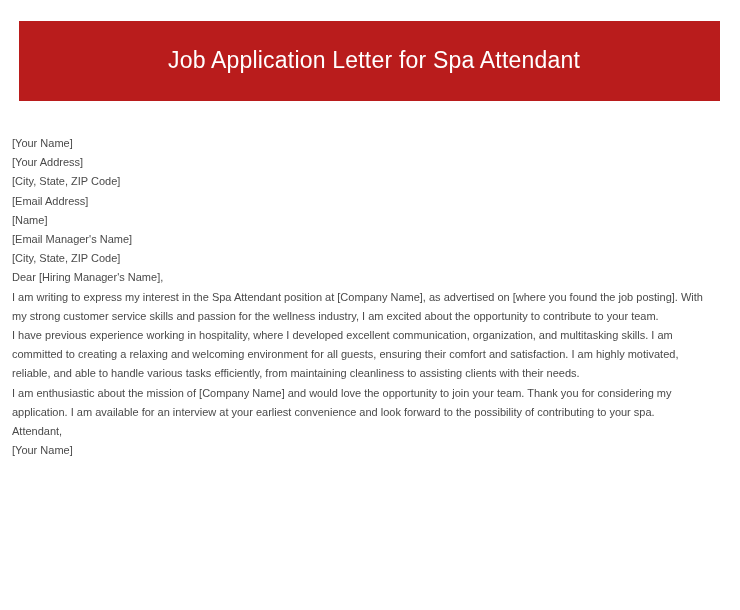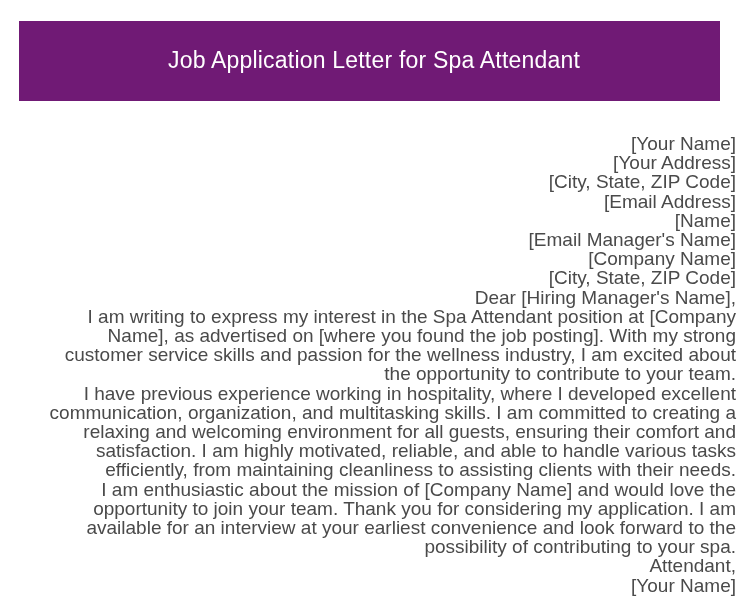--- a/index.html
+++ b/index.html
@@ -18,45 +18,45 @@
     width: 740px;
     height: 610px;
     box-sizing: border-box;
   }
   .header-banner {
     position: absolute;
     left: 19px;
     top: 21px;
     width: 701px;
     height: 80px;
-    background: #701a75;
+    background: #b91c1c;
     display: flex;
     align-items: center;
     justify-content: center;
     box-sizing: border-box;
     padding-left: 9px;
   }
   .header-title {
     color: #ffffff;
     font-size: 23px;
     font-weight: normal;
     letter-spacing: 0.2px;
     line-height: 1.2;
     text-align: center;
     margin: 0;
   }
   .letter-body {
     position: absolute;
-    left: 36px;
+    left: 12px;
     top: 134px;
     width: 700px;
     color: #4a4a4a;
-    font-size: 19px;
+    font-size: 11px;
     line-height: 19.2px;
-    text-align: right;
+    text-align: left;
   }
   .letter-line {
     white-space: pre-wrap;
     word-wrap: break-word;
   }
   .letter-para {
     white-space: normal;
     word-wrap: break-word;
   }
 </style>
@@ -71,21 +71,20 @@
 
   <div class="letter-body">
 
     <div class="letter-line">[Your Name]</div>
     <div class="letter-line">[Your Address]</div>
     <div class="letter-line">[City, State, ZIP Code]</div>
     <div class="letter-line">[Email Address]</div>
     <div class="letter-line">[Name]</div>
 
     <div class="letter-line">[Email Manager's Name]</div>
-    <div class="letter-line">[Company Name]</div>
     <div class="letter-line">[City, State, ZIP Code]</div>
 
     <div class="letter-line">Dear [Hiring Manager's Name],</div>
 
     <div class="letter-para">I am writing to express my interest in the Spa Attendant position at [Company Name], as advertised on [where you found the job posting]. With my strong customer service skills and passion for the wellness industry, I am excited about the opportunity to contribute to your team.</div>
     <div class="letter-para">I have previous experience working in hospitality, where I developed excellent communication, organization, and multitasking skills. I am committed to creating a relaxing and welcoming environment for all guests, ensuring their comfort and satisfaction. I am highly motivated, reliable, and able to handle various tasks efficiently, from maintaining cleanliness to assisting clients with their needs.</div>
     <div class="letter-para">I am enthusiastic about the mission of [Company Name] and would love the opportunity to join your team. Thank you for considering my application. I am available for an interview at your earliest convenience and look forward to the possibility of contributing to your spa.</div>
 
     <div class="letter-line">Attendant,</div>
     <div class="letter-line">[Your Name]</div>

